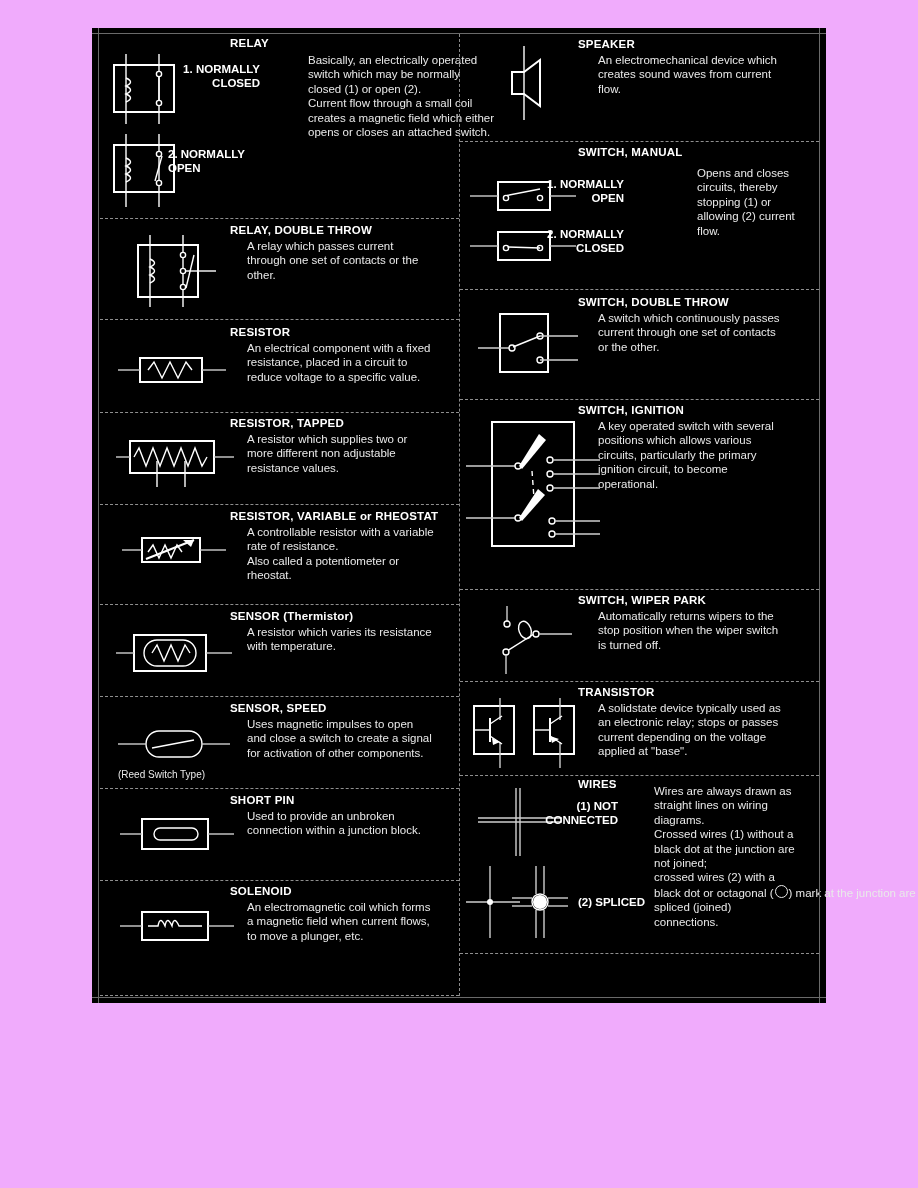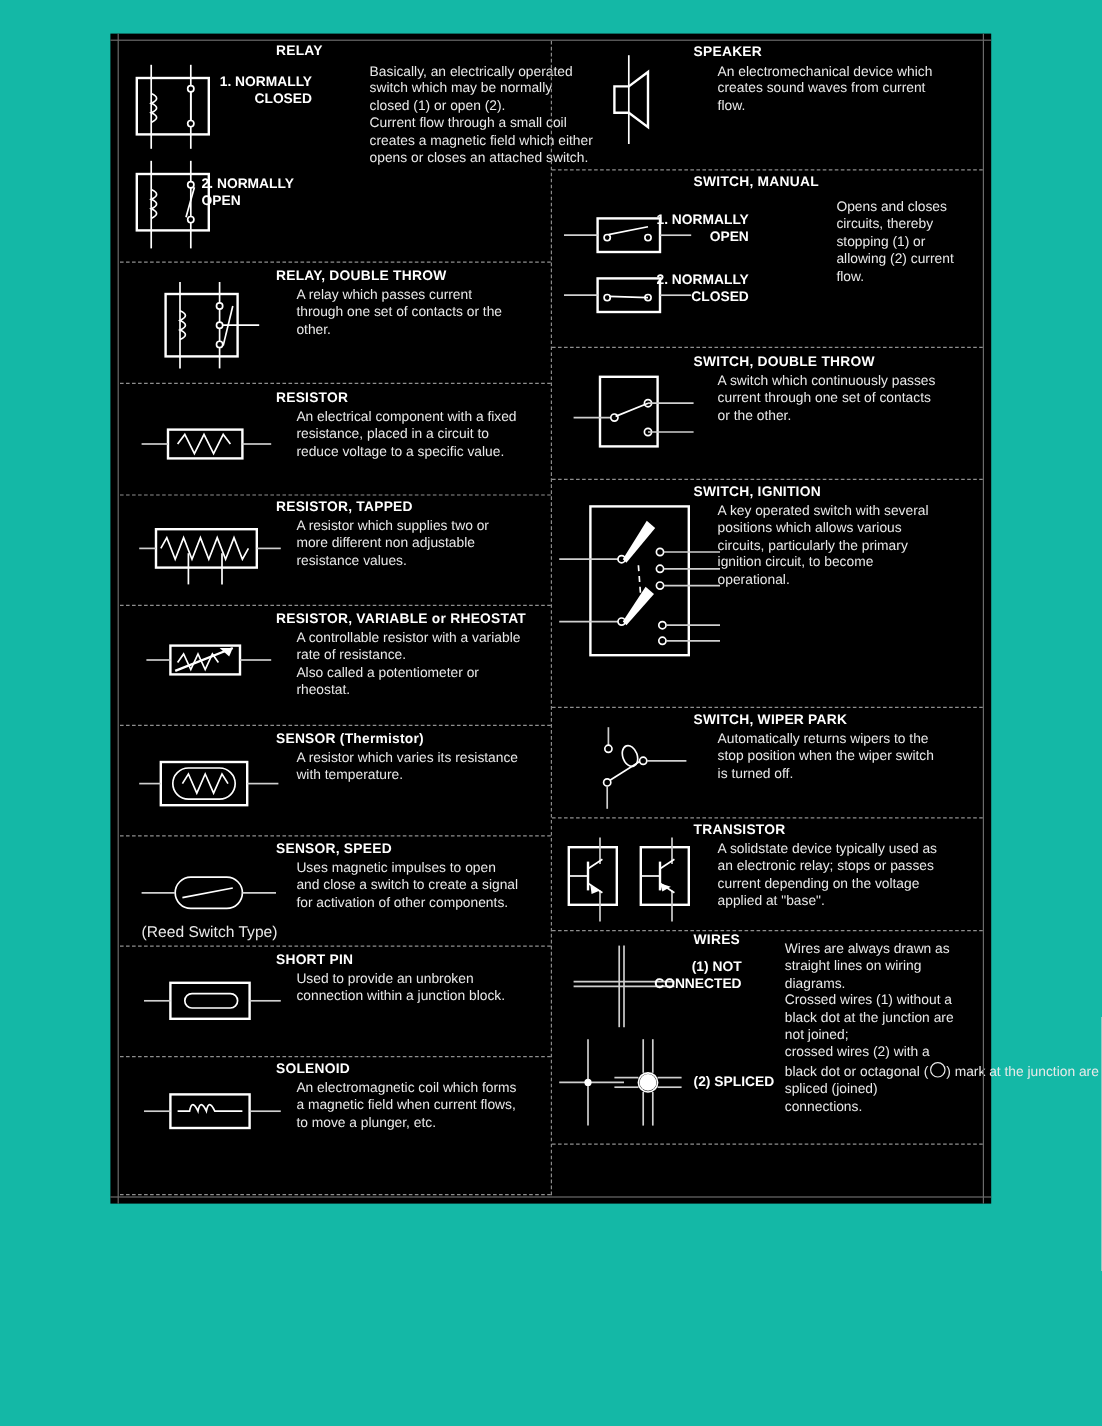--- a/index.html
+++ b/index.html
@@ -1,35 +1,35 @@
 <!DOCTYPE html>
 <html><head>
 <meta charset="utf-8">
 <style>
   html,body{margin:0;padding:0;background:#ffffff;}
   body{width:918px;height:1188px;font-family:"Liberation Sans",sans-serif;}
-  #page{position:relative;width:918px;height:1188px;background:#14b8a6;overflow:hidden;}
+  #page{position:relative;width:918px;height:1188px;background:#f0abfc;overflow:hidden;}
   #sheet{position:absolute;left:92px;top:28px;width:734px;height:975px;background:#000000;}
   #grid{position:absolute;left:8px;top:6px;width:718px;height:962px;}
 
   .col{position:absolute;top:0;width:359px;height:962px;}
   .col-left{left:0;}
   .col-right{left:359px;border-left:1px dashed #8a8a8a;}
 
   .row{position:relative;box-sizing:border-box;border-bottom:1px dashed #8f8f8f;}
   .row.last{border-bottom:1px dashed #8f8f8f;}
   .row-inner{position:relative;width:100%;height:100%;}
 
   .sym{position:absolute;}
   .txt{position:absolute;color:#ffffff;}
   .title{font-weight:bold;font-size:11.5px;letter-spacing:.2px;color:#ffffff;}
   .desc{font-size:11.5px;line-height:14.4px;color:#e9e9e9;}
   .lbl{font-weight:bold;font-size:11.5px;line-height:13.5px;color:#ffffff;}
   .lbl.r{text-align:right;}
-  .small{font-size:13px;color:#e9e9e9;}
+  .small{font-size:10px;color:#e9e9e9;}
 
   svg{display:block;overflow:visible;}
   .st{stroke:#ffffff;fill:none;stroke-width:2;}
   .st1{stroke:#ffffff;fill:none;stroke-width:1.4;}
   .thin{stroke:#cfcfcf;fill:none;stroke-width:1.4;}
   .fillw{fill:#ffffff;stroke:none;}
   .dot{fill:#000000;stroke:#ffffff;stroke-width:1.4;}
   .tick{position:absolute;width:1px;background:#8f8f8f;}
   .tickh{position:absolute;height:1px;background:#8f8f8f;}
 </style>

